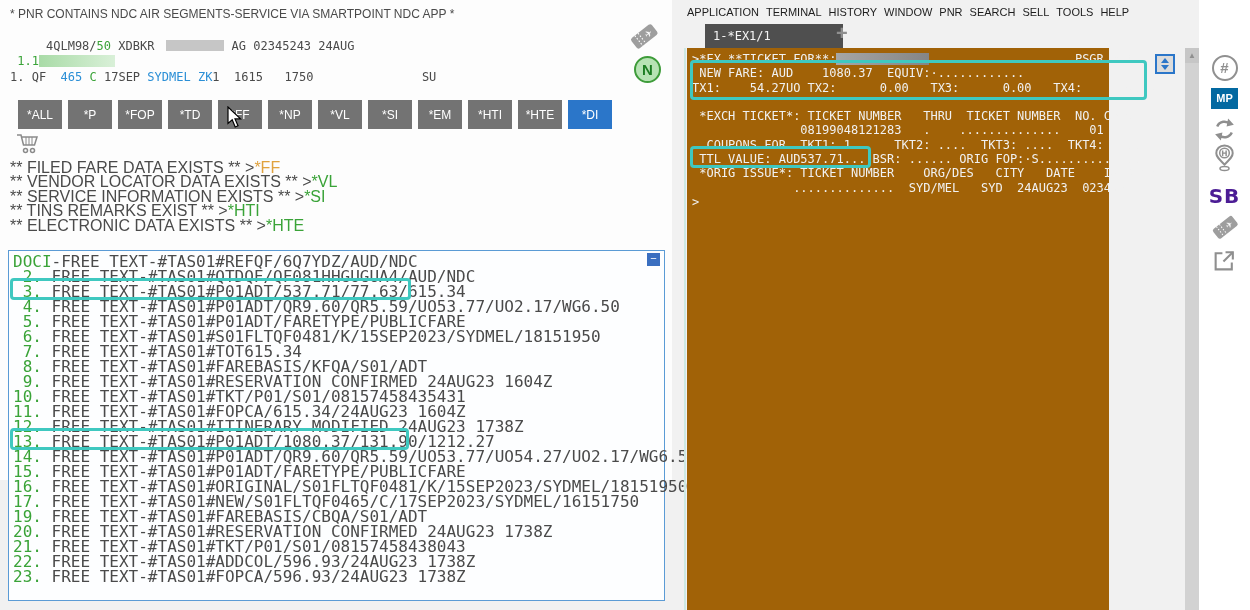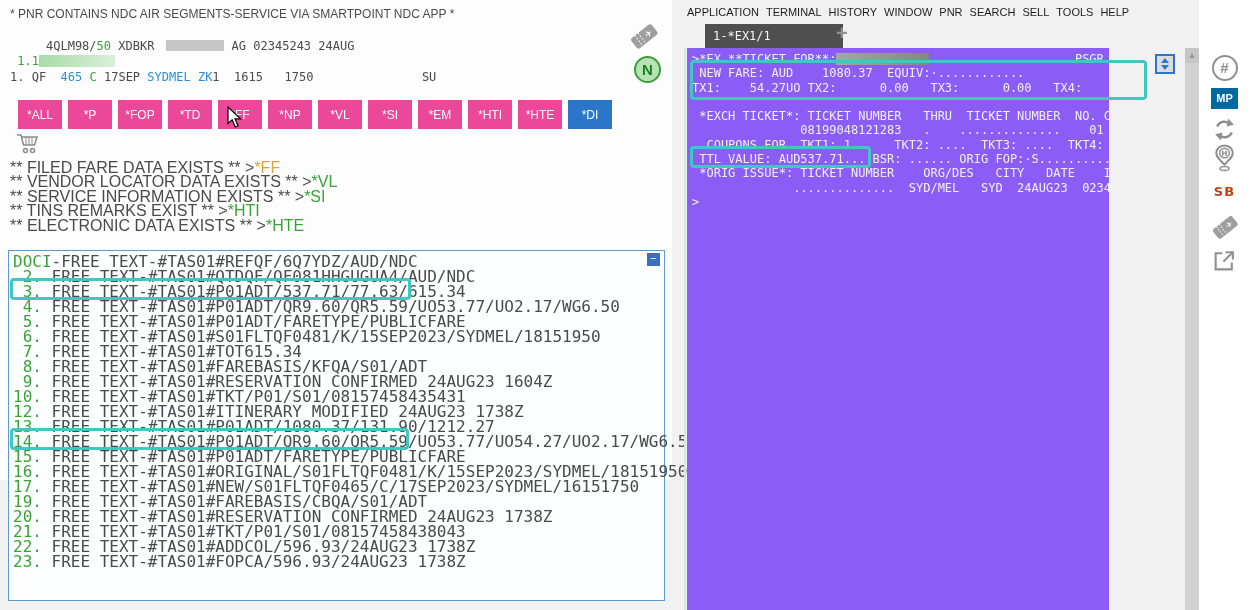--- a/index.html
+++ b/index.html
@@ -23,21 +23,21 @@
   #segment-line { position:absolute; left:10px; top:70px; }
   .redact-grey  { display:inline-block; width:58px; height:11px; margin-left:12px; background:#c6c6c6; vertical-align:-1px; }
   .redact-green { display:inline-block; width:76px; height:12px; background:linear-gradient(90deg,#a9dba7,#d9f0d8); vertical-align:-2px; }
 
   #ticket-icon-top { position:absolute; left:628px; top:20px; }
   #ndc-badge { position:absolute; left:634px; top:56px; width:27px; height:27px; border-radius:50%;
     background:#b7e3b4; border:2px solid #3e9c3a; color:#1c7d22; font-weight:bold; font-size:15px;
     text-align:center; line-height:23px; }
 
   #toolbar { position:absolute; left:18px; top:100px; display:flex; }
-  .tbtn { width:44px; height:29px; background:#ec4899; color:#fff; font-size:12px;
+  .tbtn { width:44px; height:29px; background:#737373; color:#fff; font-size:12px;
     display:flex; align-items:center; justify-content:center; margin-right:6px; cursor:pointer; }
   .tbtn.active { background:#2b76c9; }
 
   #cart-icon { position:absolute; left:16px; top:132px; }
   #cursor { position:absolute; left:227px; top:106px; z-index:50; }
 
   #status-lines { position:absolute; left:10px; top:161px; }
   .status-line { font-size:16px; line-height:14.4px; white-space:pre; color:#4a4a4a; }
 
   #freetext-panel { position:absolute; left:8px; top:250px; width:657px; height:351px;
@@ -52,21 +52,21 @@
   #hl-line13 { left:10px; top:428px; width:399px; height:22px; }
 
   
   #menubar { position:absolute; left:687px; top:2px; width:560px; height:16px; }
   .menu-item { display:inline-block; margin-right:7px; font-size:11px; color:#1d1d1d; cursor:pointer; }
 
   #tab-active { position:absolute; left:690px; top:24px; width:138px; height:24px; background:#4f4f4f;
     color:#f5f5f5; font-size:12px; line-height:24px; padding-left:8px; cursor:pointer;margin-left:15px; }
   #new-tab-btn { position:absolute; left:836px; top:22px; color:#8f8f8f; font-size:20px; font-weight:bold; cursor:pointer; }
 
-  #terminal { position:absolute; left:687px; top:48px; width:422px; height:562px; background:#8b5cf6; }
+  #terminal { position:absolute; left:687px; top:48px; width:422px; height:562px; background:#a16207; }
   #term-pre { position:absolute; left:5px; top:4px; font-family:"DejaVu Sans Mono", monospace;
     font-size:12px; line-height:14.3px; color:#f1f1f1; white-space:pre; }
   #term-redact { position:absolute; left:149px; top:5px; width:93px; height:12px;
     background:linear-gradient(90deg,#a6a6a6,#858585); }
   #term-hl-fare { left:690px; top:60px; width:457px; height:40px; }
   #term-hl-ttl  { left:690px; top:146px; width:181px; height:22px; }
 
   #spinner-btn { position:absolute; left:468px; top:6px; width:20px; height:20px; background:#dcdcdc;
     border:2px solid #2b76c9; display:flex; flex-direction:column; align-items:center; justify-content:center; cursor:pointer; }
   .tri-up   { width:0; height:0; border-left:4px solid transparent; border-right:4px solid transparent; border-bottom:5px solid #2b76c9; margin-bottom:2px; }
@@ -78,21 +78,21 @@
 
   #teal-sep { position:absolute; left:684px; top:48px; width:2px; height:562px; background:#cde9e4; }
 
   
   #sidebar { position:absolute; left:1199px; top:0; width:51px; height:610px; background:#ffffff; }
   .side-icon { position:absolute; left:0; width:51px; display:flex; justify-content:center; cursor:pointer; }
   #hash-circle { border:2.5px solid #909090; border-radius:50%; width:26px; height:26px;
     color:#909090; font-size:15px; font-weight:bold; text-align:center; line-height:21px; }
   #mp-badge { background:#0369a1; color:#fff; font-size:11px; font-weight:bold; width:27px; height:21px;
     text-align:center; line-height:21px; }
-  #sb-label { color:#c2410c; font-size:13px; font-weight:bold; letter-spacing:1px;
+  #sb-label { color:#4c1d95; font-size:20px; font-weight:bold; letter-spacing:1px;
     font-family:"DejaVu Sans", sans-serif; }
 </style>
 </head>
 <body>
 
 <div id="app">
 
   <div id="left-panel">
     <div id="pnr-header" class="pnr-text">* PNR CONTAINS NDC AIR SEGMENTS-SERVICE VIA SMARTPOINT NDC APP *</div>
 
@@ -150,20 +150,21 @@
           <div class="ft-line mono"><span class="c-green">DOCI</span><span>-FREE TEXT-#TAS01#REFQF/6Q7YDZ/AUD/NDC</span></div>
           <div class="ft-line mono"><span class="c-green"> 2.</span><span> FREE TEXT-#TAS01#QTDQF/QF081HHGUGUA4/AUD/NDC</span></div>
           <div class="ft-line mono"><span class="c-green"> 3.</span><span> FREE TEXT-#TAS01#P01ADT/537.71/77.63/615.34</span></div>
           <div class="ft-line mono"><span class="c-green"> 4.</span><span> FREE TEXT-#TAS01#P01ADT/QR9.60/QR5.59/UO53.77/UO2.17/WG6.50</span></div>
           <div class="ft-line mono"><span class="c-green"> 5.</span><span> FREE TEXT-#TAS01#P01ADT/FARETYPE/PUBLICFARE</span></div>
           <div class="ft-line mono"><span class="c-green"> 6.</span><span> FREE TEXT-#TAS01#S01FLTQF0481/K/15SEP2023/SYDMEL/18151950</span></div>
           <div class="ft-line mono"><span class="c-green"> 7.</span><span> FREE TEXT-#TAS01#TOT615.34</span></div>
           <div class="ft-line mono"><span class="c-green"> 8.</span><span> FREE TEXT-#TAS01#FAREBASIS/KFQA/S01/ADT</span></div>
           <div class="ft-line mono"><span class="c-green"> 9.</span><span> FREE TEXT-#TAS01#RESERVATION CONFIRMED 24AUG23 1604Z</span></div>
           <div class="ft-line mono"><span class="c-green">10.</span><span> FREE TEXT-#TAS01#TKT/P01/S01/08157458435431</span></div>
+          <div class="ft-line mono"><span class="c-green">11.</span><span> FREE TEXT-#TAS01#FOPCA/615.34/24AUG23 1604Z</span></div>
           <div class="ft-line mono"><span class="c-green">12.</span><span> FREE TEXT-#TAS01#ITINERARY MODIFIED 24AUG23 1738Z</span></div>
           <div class="ft-line mono"><span class="c-green">13.</span><span> FREE TEXT-#TAS01#P01ADT/1080.37/131.90/1212.27</span></div>
           <div class="ft-line mono"><span class="c-green">14.</span><span> FREE TEXT-#TAS01#P01ADT/QR9.60/QR5.59/UO53.77/UO54.27/UO2.17/WG6.50</span></div>
           <div class="ft-line mono"><span class="c-green">15.</span><span> FREE TEXT-#TAS01#P01ADT/FARETYPE/PUBLICFARE</span></div>
           <div class="ft-line mono"><span class="c-green">16.</span><span> FREE TEXT-#TAS01#ORIGINAL/S01FLTQF0481/K/15SEP2023/SYDMEL/18151950</span></div>
           <div class="ft-line mono"><span class="c-green">17.</span><span> FREE TEXT-#TAS01#NEW/S01FLTQF0465/C/17SEP2023/SYDMEL/16151750</span></div>
           <div class="ft-line mono"><span class="c-green">19.</span><span> FREE TEXT-#TAS01#FAREBASIS/CBQA/S01/ADT</span></div>
           <div class="ft-line mono"><span class="c-green">20.</span><span> FREE TEXT-#TAS01#RESERVATION CONFIRMED 24AUG23 1738Z</span></div>
           <div class="ft-line mono"><span class="c-green">21.</span><span> FREE TEXT-#TAS01#TKT/P01/S01/08157458438043</span></div>
           <div class="ft-line mono"><span class="c-green">22.</span><span> FREE TEXT-#TAS01#ADDCOL/596.93/24AUG23 1738Z</span></div>

